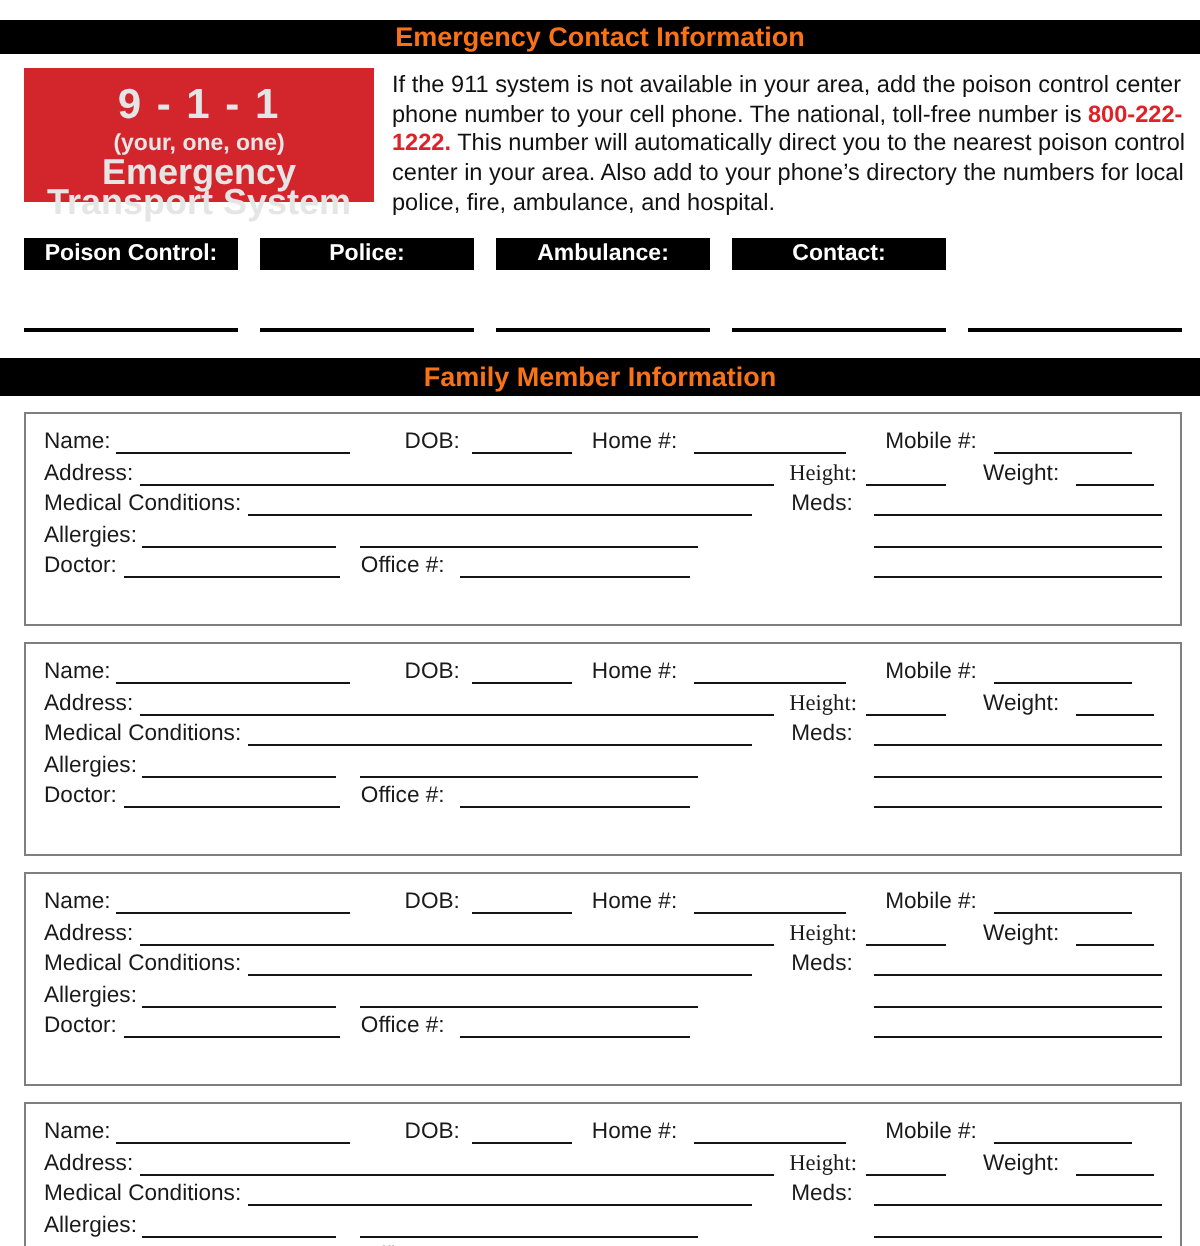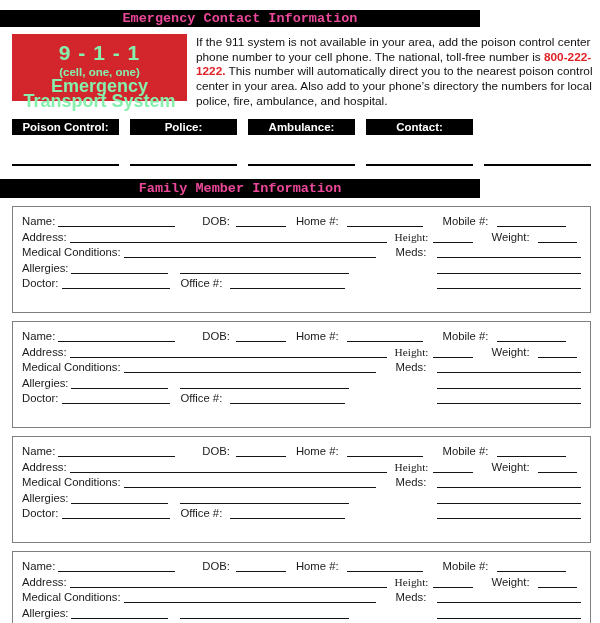--- a/index.html
+++ b/index.html
@@ -1,28 +1,28 @@
 <!DOCTYPE html>
 <html style="--bar-black: #000000; --badge-red: #D2262C; --phone-red: #DF2227; --box-border: #7F7F7F;"><head>
 <meta charset="utf-8">
 <style>
   html,body{margin:0;padding:0;}
   body{
     width:600px;height:623px;overflow:hidden;background:#fff;
     font-family:"Liberation Sans",sans-serif;color:#1a1a1a;position:relative;
   }
   .bar{
-    background:var(--bar-black,#000);color:#ec4899;font-weight:bold;
-    text-align:center;width:480px;font-family:Liberation Mono, monospace;
+    background:var(--bar-black,#000);color:#f97316;font-weight:bold;
+    text-align:center;width:600px;
   }
   .bar.top{margin-top:10px;height:17px;line-height:17px;font-size:13.5px;}
   .bar.family{margin-top:13px;height:19px;line-height:19px;font-size:13.5px;}
   .intro{display:flex;margin:7px 0 0 12px;}
   .badge{
-    background:var(--badge-red,#D2262C);color:#86efac;width:175px;height:67px;
+    background:var(--badge-red,#D2262C);color:#e5e5e5;width:175px;height:67px;
     text-align:center;flex:0 0 auto;
   }
   .badge .num{font-size:21px;font-weight:bold;letter-spacing:1px;padding-top:7px;line-height:24px;}
   .badge .phon{font-size:11.5px;font-weight:bold;line-height:14px;}
   .badge .sub{font-size:18px;font-weight:bold;line-height:15px;}
   .intro-text{
     margin-left:9px;margin-top:1px;width:398px;font-size:11.8px;line-height:14.7px;color:#111;
   }
   .intro-text .phone{color:var(--phone-red,#DF2227);font-weight:bold;}
   .contact-row{display:flex;margin-left:12px;margin-top:10px;}
@@ -67,21 +67,21 @@
 </head>
 <body>
 
 <div class="bar top">
   <span>Emergency Contact Information</span>
 </div>
 
 <div class="intro">
   <div class="badge">
     <div class="num">9 - 1 - 1</div>
-    <div class="phon">(cell, one, one)</div>
+    <div class="phon">(your, one, one)</div>
     <div class="sub">Emergency Transport System</div>
   </div>
   <div class="intro-text"><span>If the 911 system is not available in your area, add the poison control center phone number to your cell phone. The national, toll-free number is </span><span class="phone">800-222-1222.</span><span> This number will automatically direct you to the nearest poison control center in your area. Also add to your phone’s directory the numbers for local police, fire, ambulance, and hospital.</span></div>
 </div>
 
 <div class="contact-row">
   <div class="contact-box">Poison Control:</div>
   <div class="contact-box">Police:</div>
   <div class="contact-box">Ambulance:</div>
   <div class="contact-box">Contact:</div>

